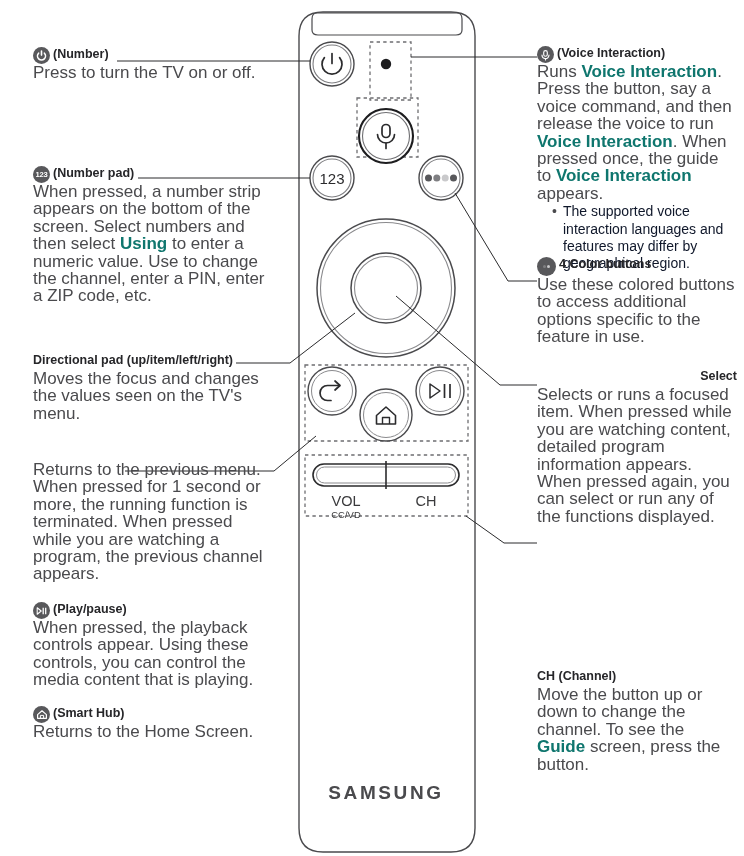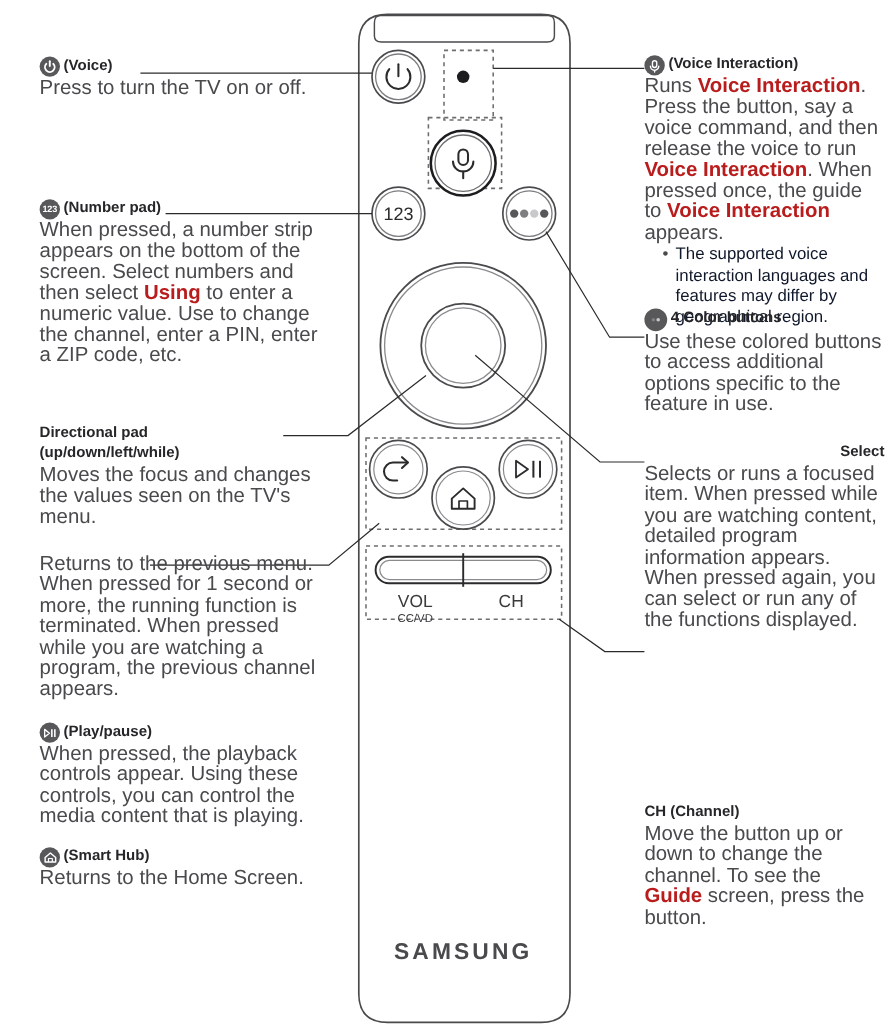--- a/index.html
+++ b/index.html
@@ -29,21 +29,21 @@
     flex-wrap:wrap;
     gap:0px;
   }
   .c-head .htext{display:inline;}
   .c-body{
     font-size:17px;
     line-height:17.4px;
     color:#4a4a4d;
     margin:0;
   }
-  .c-body b{color:#b91c1c;font-weight:bold;}
+  .c-body b{color:#0f766e;font-weight:bold;}
   ul.c-list{
     margin:1px 0 0 0;
     padding-left:15px;
     list-style:none;
   }
   ul.c-list li{
     font-size:14px;
     line-height:17.4px;
     color:#0f172a;
     position:relative;
@@ -203,35 +203,35 @@
   </svg>
 
   <div class="callout col-left" style="left:33px; top:46px;">
     <div class="c-head">
       <span class="badge">
         <svg width="11" height="11" viewBox="0 0 11 11">
           <path d="M2.6 3.2 A4 4 0 1 0 8.4 3.2" fill="none" stroke="#fff" stroke-width="1.6" stroke-linecap="round"></path>
           <line x1="5.5" y1="1.1" x2="5.5" y2="5.1" stroke="#fff" stroke-width="1.6" stroke-linecap="round"></line>
         </svg>
       </span>
-      <span class="htext">(Voice)</span>
+      <span class="htext">(Number)</span>
     </div>
     <p class="c-body">Press to turn the TV on or off.</p>
   </div>
 
   <div class="callout col-left" style="left:33px; top:165px;">
     <div class="c-head">
       <span class="badge num">123</span>
       <span class="htext">(Number pad)</span>
     </div>
     <p class="c-body"><span>When pressed, a number strip appears on the bottom of the screen. Select numbers and then select </span><b>Using</b><span> to enter a numeric value. Use to change the channel, enter a PIN, enter a ZIP code, etc.</span></p>
   </div>
 
   <div class="callout col-left" style="left:33px; top:352px;">
-    <div class="c-head" style="display:block;max-width:205px;">Directional pad (up/down/left/while)</div>
+    <div class="c-head" style="display:block;max-width:205px;">Directional pad (up/item/left/right)</div>
     <p class="c-body">Moves the focus and changes the values seen on the TV's menu.</p>
   </div>
 
   <div class="callout col-left" style="left:33px; top:461px;">
     <p class="c-body">Returns to the previous menu. When pressed for 1 second or more, the running function is terminated. When pressed while you are watching a program, the previous channel appears.</p>
   </div>
 
   <div class="callout col-left" style="left:33px; top:601px;">
     <div class="c-head">
       <span class="badge">

